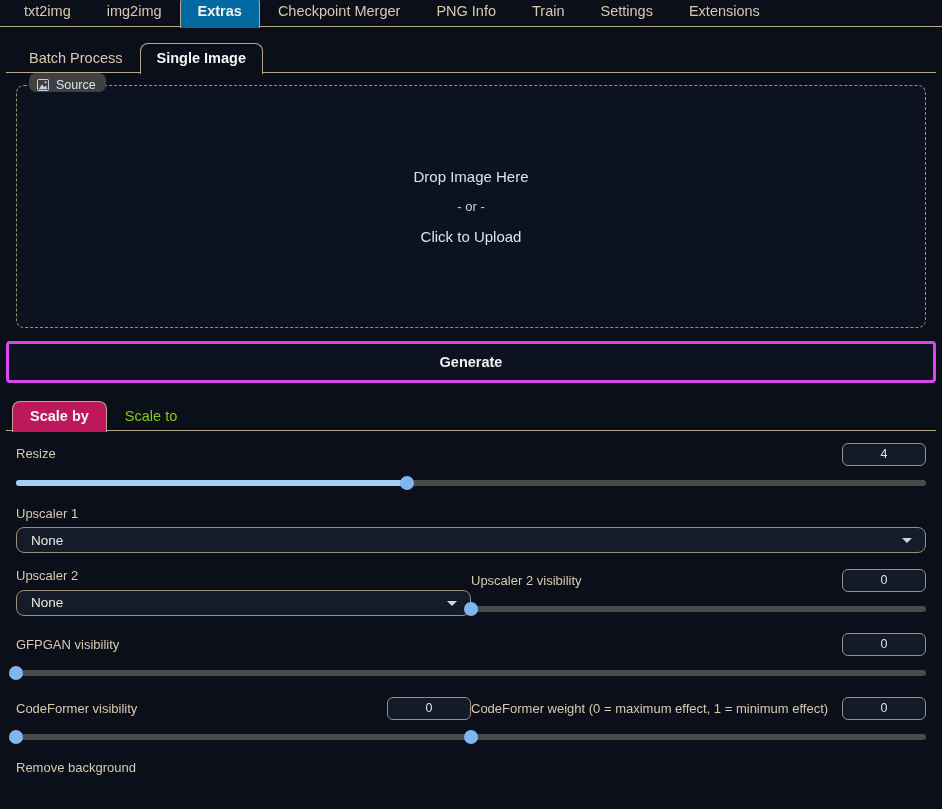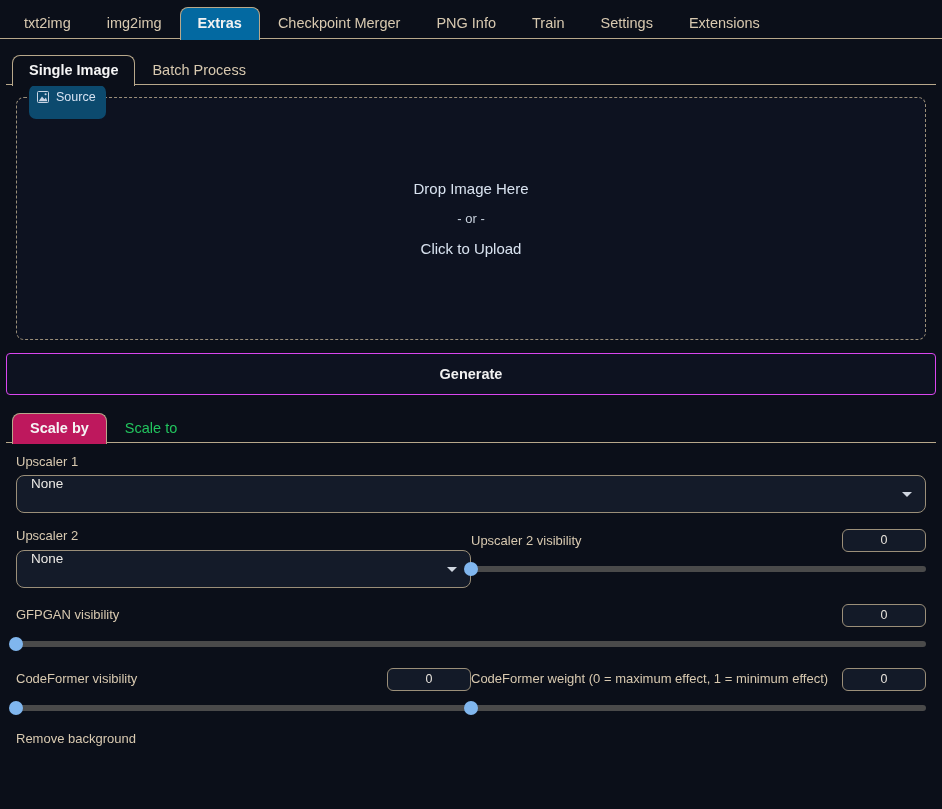--- a/index.html
+++ b/index.html
@@ -9,21 +9,21 @@
     height: 809px;
     background: #0b0f19;
     font-family: "Liberation Sans", sans-serif;
     color: #d9d4cd;
     overflow: hidden;
   }
 
   
   .topnav {
     position: relative;
-    height: 39px;
+    height: 27px;
     display: flex;
     align-items: flex-end;
     padding-left: 6px;
     background: #0b0f19;
   }
   .topnav::after {
     content: "";
     position: absolute;
     left: 0; right: 0; bottom: 0;
     height: 1px;
@@ -110,23 +110,23 @@
     justify-content: center;
     cursor: pointer;
   }
   .source-chip {
     position: absolute;
     top: -13px;
     left: 12px;
     display: flex;
     align-items: center;
     gap: 7px;
-    background: #0c4a6e;
+    background: #404040;
     border-radius: 7px;
-    padding: 5px 10px 15px 8px;
+    padding: 5px 10px 0 8px;
     font-size: 12.5px;
     color: #d6e2f2;
     cursor: pointer;
   }
   .img-icon {
     width: 12px; height: 12px;
     display: inline-block;
     position: relative;
   }
   .drop-text {
@@ -135,21 +135,21 @@
     color: #d9e3f0;
   }
   .drop-text .big { font-size: 15px; display: block; }
   .drop-text .or  { font-size: 13px; display: block; margin: 16px 0; color: #c9d2de; }
 
   
   .generate {
     margin: 13px 0 0 0;
     height: 42px;
     width: 100%;
-    border: 1px solid #d946ef;
+    border: 3px solid #d946ef;
     border-radius: 4px;
     background: #0d1220;
     color: #f1f1f1;
     font-size: 14.5px;
     font-weight: bold;
     font-family: "Liberation Sans", sans-serif;
     cursor: pointer;
   }
 
   
@@ -167,21 +167,21 @@
     left: 0; right: 0; bottom: 0;
     height: 1px;
     background: #b8a88b;
     z-index: 0;
   }
   .scalenav-tab {
     position: relative;
     z-index: 1;
     padding: 7px 17px 8px 17px;
     font-size: 14.5px;
-    color: #22c55e;
+    color: #84cc16;
     line-height: 1;
     border: 1px solid transparent;
     border-bottom: none;
     border-radius: 8px 8px 0 0;
     cursor: pointer;
   }
   .scalenav-tab.active {
     color: #f5f5f5;
     font-weight: bold;
     background: #be185d;
@@ -247,26 +247,26 @@
     top: 1px;
     width: 14px; height: 14px;
     border-radius: 50%;
     background: #80b6ee;
     transform: translateX(-7px);
   }
 
   
   .select {
     position: relative;
-    height: 38px;
+    height: 26px;
     border: 1px solid #9b8f79;
     border-radius: 8px;
     background: #141b29;
     display: flex;
-    align-items: flex-start;
+    align-items: center;
     padding: 0 30px 0 14px;
     font-size: 13.5px;
     color: #eceae6;
     cursor: pointer;
   }
   .caret {
     position: absolute;
     right: 13px;
     top: 50%;
     width: 0; height: 0;
@@ -304,22 +304,22 @@
   <div class="topnav-tab">PNG Info</div>
   <div class="topnav-tab">Train</div>
   <div class="topnav-tab">Settings</div>
   <div class="topnav-tab">Extensions</div>
 </div>
 
 <div class="page">
 
   
   <div class="subnav">
+    <div class="subnav-tab">Batch Process</div>
     <div class="subnav-tab active">Single Image</div>
-    <div class="subnav-tab">Batch Process</div>
   </div>
 
   
   <div class="dropzone-wrap">
     <div class="dropzone">
 
       <div class="source-chip">
         <span class="img-icon">
           <svg width="12" height="12" viewBox="0 0 12 12">
             <rect x="0.5" y="0.5" width="11" height="11" rx="1" fill="none" stroke="#c8d4e4" stroke-width="1"></rect>
@@ -344,20 +344,31 @@
 
   
   <div class="scalenav">
     <div class="scalenav-tab active">Scale by</div>
     <div class="scalenav-tab">Scale to</div>
   </div>
 
   
   <div class="panel">
 
+    <div class="field">
+      <div class="sliderhead">
+        <span class="label" style="margin-bottom:0">Resize</span>
+        <div class="numbox">4</div>
+      </div>
+      <div class="slider">
+        <div class="track"></div>
+        <div class="fill" style="width: 43%;"></div>
+        <div class="thumb" style="left: 43%;"></div>
+      </div>
+    </div>
 
     <div class="field">
       <span class="label">Upscaler 1</span>
       <div class="select">
         <span>None</span>
         <span class="caret"></span>
       </div>
     </div>
 
     <div class="row2">

